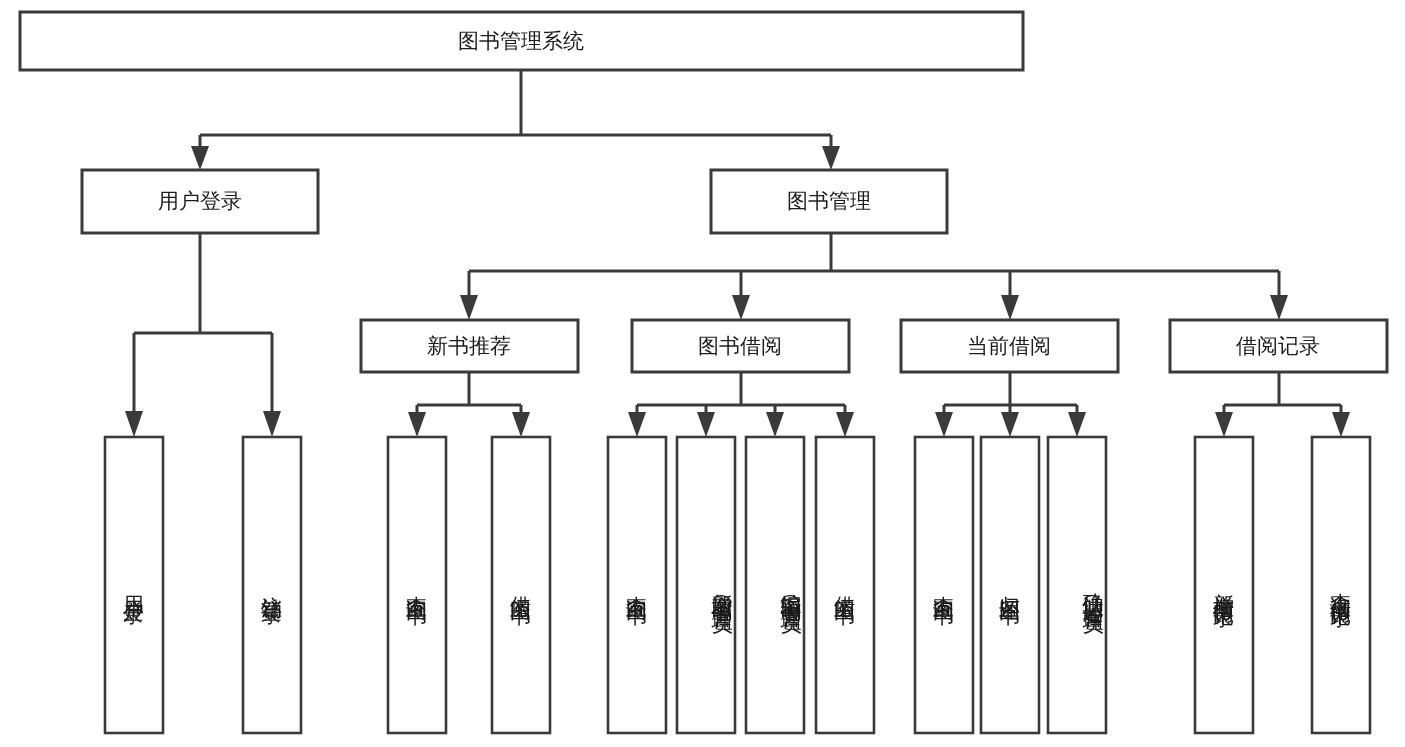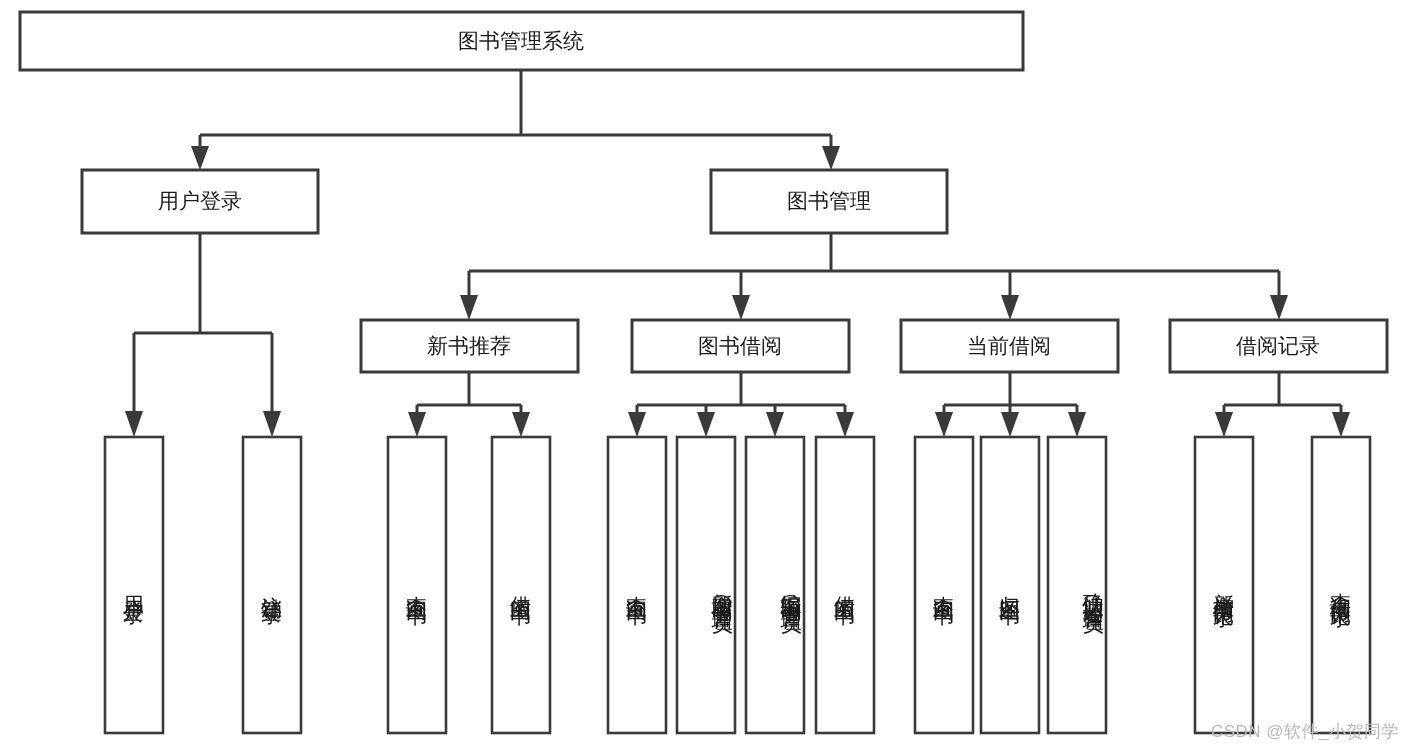--- a/index.html
+++ b/index.html
@@ -210,15 +210,14 @@
   <div class="node-label-v" style="left:746px; top:437px; width:58px; height:296px; align-items:flex-start; padding-top:8px; box-sizing:border-box;">编辑图书（管理员）</div>
   <div class="node-label-v" style="left:816px; top:437px; width:58px; height:296px;">借阅图书</div>
 
   <div class="node-label-v" style="left:915px; top:437px; width:58px; height:296px;">查询图书</div>
   <div class="node-label-v" style="left:981px; top:437px; width:58px; height:296px;">归还图书</div>
   <div class="node-label-v" style="left:1048px; top:437px; width:58px; height:296px; align-items:flex-start; padding-top:8px; box-sizing:border-box;">确认归还（管理员）</div>
 
   <div class="node-label-v" style="left:1195px; top:437px; width:58px; height:296px;">新增借阅记录</div>
   <div class="node-label-v" style="left:1312px; top:437px; width:58px; height:296px;">查询借阅记录</div>
 
-  <div class="watermark">CSDN @软件_小贺同学</div>
 
 </div>
 
 </body></html>

